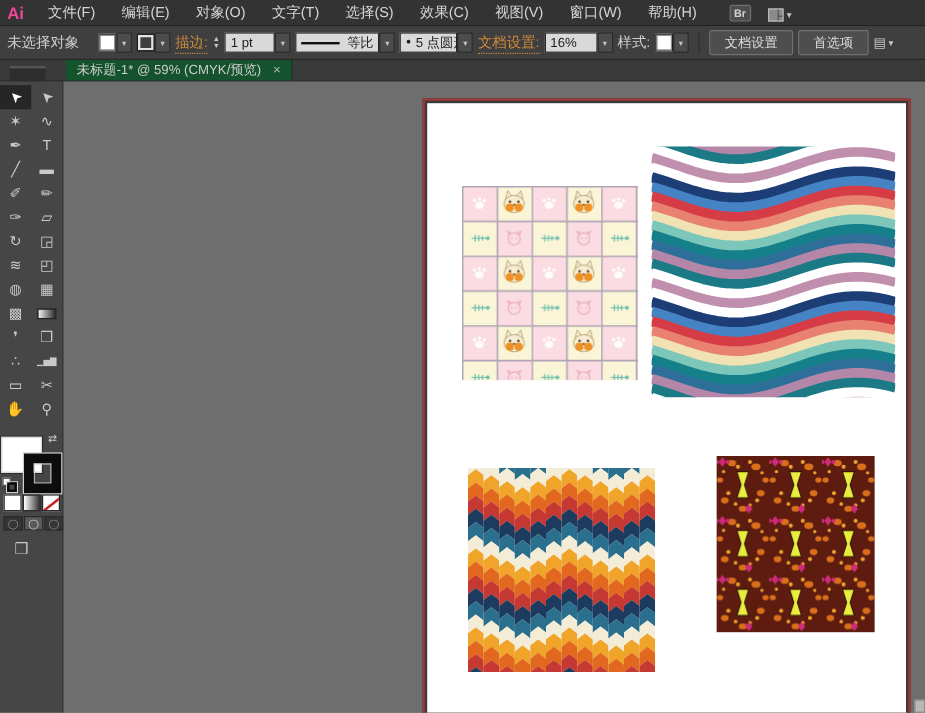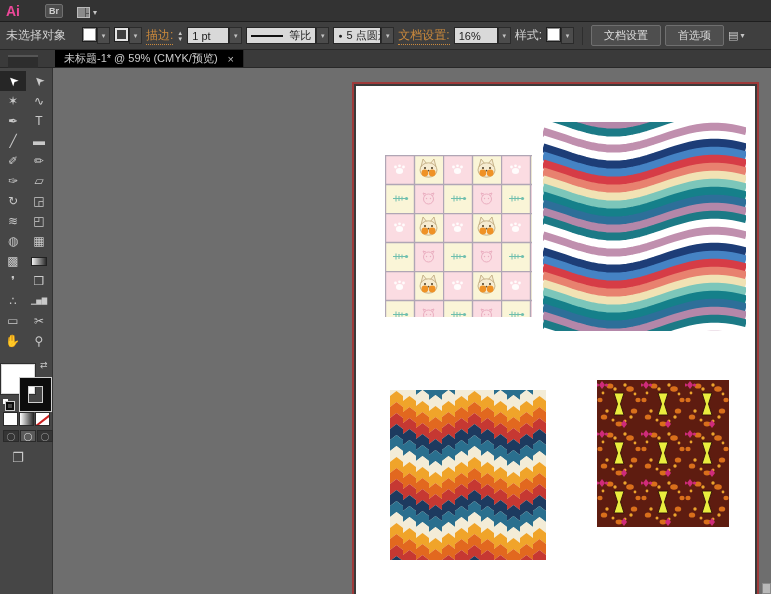--- a/index.html
+++ b/index.html
@@ -15,36 +15,36 @@
   .ws-switcher { display:flex; align-items:center; gap:3px; color:#cccccc; }
   .ws-grid { width:13px; height:11px; border:1px solid #bbb; background:#8a8a8a; position:relative; }
   .ws-grid:before { content:""; position:absolute; left:7px; top:0; bottom:0; width:1px; background:#555; }
   .ws-grid:after { content:""; position:absolute; left:7px; right:0; top:5px; height:1px; background:#555; }
   .caret { font-size:8px; color:#c5c5c5; }
 
   
   .controlbar { height:28px; background:#3f3f3f; border-bottom:1px solid #282828; display:flex; align-items:center; padding:0 6px; gap:4px; }
   .cb-label { color:#cfcfcf; font-size:12px; white-space:nowrap; }
   .cb-hotlabel { color:#cc8a3c; font-size:12px; border-bottom:1px dotted #cc8a3c; white-space:nowrap; }
-  .swatch-combo { display:flex; align-items:flex-start; }
+  .swatch-combo { display:flex; align-items:center; }
   .swatch { width:15px; height:15px; background:#ffffff; border:1px solid #1f1f1f; box-shadow:inset 0 0 0 1px #909090; }
   .swatch.stroke-swatch { background:#3f3f3f; border:1px solid #1f1f1f; box-shadow:inset 0 0 0 2px #e3e3e3, inset 0 0 0 4px #3f3f3f; }
   .dd-btn { width:13px; height:17px; background:#4c4c4c; border:1px solid #2b2b2b; color:#c4c4c4; font-size:7px; display:flex; align-items:center; justify-content:center; }
   .field { background:#d9d9d9; border:1px solid #262626; color:#1c1c1c; font-size:11px; height:17px; display:flex; align-items:center; padding:0 4px; white-space:nowrap; }
   .stepper { display:flex; flex-direction:column; justify-content:center; color:#c9c9c9; font-size:6px; line-height:6px; }
   .stroke-line { display:inline-block; width:38px; height:2px; background:#111; margin-right:6px; }
   .profile-dot { font-size:7px; margin-right:4px; }
   .cb-btn { background:#4e4e4e; border:1px solid #6f6f6f; border-radius:2px; color:#dddddd; font-size:11px; padding:2px 12px; white-space:nowrap; }
   .cb-sep { width:1px; height:18px; background:#2e2e2e; margin:0 4px; }
   .panel-menu { display:flex; align-items:center; gap:2px; color:#c5c5c5; font-size:11px; }
 
   
   .tabbar { height:18px; background:#3a3a3a; border-bottom:1px solid #282828; position:relative; display:flex; align-items:stretch; }
   .tools-notch { position:absolute; left:8px; top:5px; width:30px; height:13px; background:#2d2d2d; border-top:2px solid #555; }
-  .doc-tab { margin-left:55px; background:#000000; color:#cccccc; font-size:11px; display:flex; align-items:center; gap:10px; padding:0 9px; border-right:1px solid #2a2a2a; }
+  .doc-tab { margin-left:55px; background:#14532d; color:#cccccc; font-size:11px; display:flex; align-items:center; gap:10px; padding:0 9px; border-right:1px solid #2a2a2a; }
   .tab-close { color:#bbbbbb; font-size:11px; }
 
   
   .main { display:flex; height:526px; }
   .tools { width:53px; background:#464646; border-right:1px solid #333; position:relative; flex:none; }
   .tool-grid { display:grid; grid-template-columns:26px 26px; padding-top:3px; justify-content:center; }
   .tool { height:20px; display:flex; align-items:center; justify-content:center; color:#c9c9c9; font-size:12px; }
   .tool.active { background:#262626; color:#ffffff; }
   .grad-chip { width:16px; height:9px; background:linear-gradient(90deg,#f2f2f2,#2c2c2c); border:1px solid #222; }
   .fillstroke { position:absolute; left:0; top:292px; width:53px; height:90px; }
@@ -73,20 +73,31 @@
   .pattern svg { display:block; }
   .scroll-corner { position:absolute; right:0; bottom:0; width:9px; height:11px; background:#b9b9b9; border:1px solid #8a8a8a; }
 </style>
 </head>
 <body>
 
 <div class="window">
 
   <div class="menubar">
     <span class="ai-logo">Ai</span>
+    <div id="menu-items" style="display:flex">
+        <span class="menu-item">文件(F)</span>
+        <span class="menu-item">编辑(E)</span>
+        <span class="menu-item">对象(O)</span>
+        <span class="menu-item">文字(T)</span>
+        <span class="menu-item">选择(S)</span>
+        <span class="menu-item">效果(C)</span>
+        <span class="menu-item">视图(V)</span>
+        <span class="menu-item">窗口(W)</span>
+        <span class="menu-item">帮助(H)</span>
+      </div>
     <div class="menubar-right">
       <span class="br-btn">Br</span>
       <span class="ws-switcher">
         <span class="ws-grid"></span>
         <span class="caret">▾</span>
       </span>
     </div>
   </div>
 
   <div class="controlbar">

